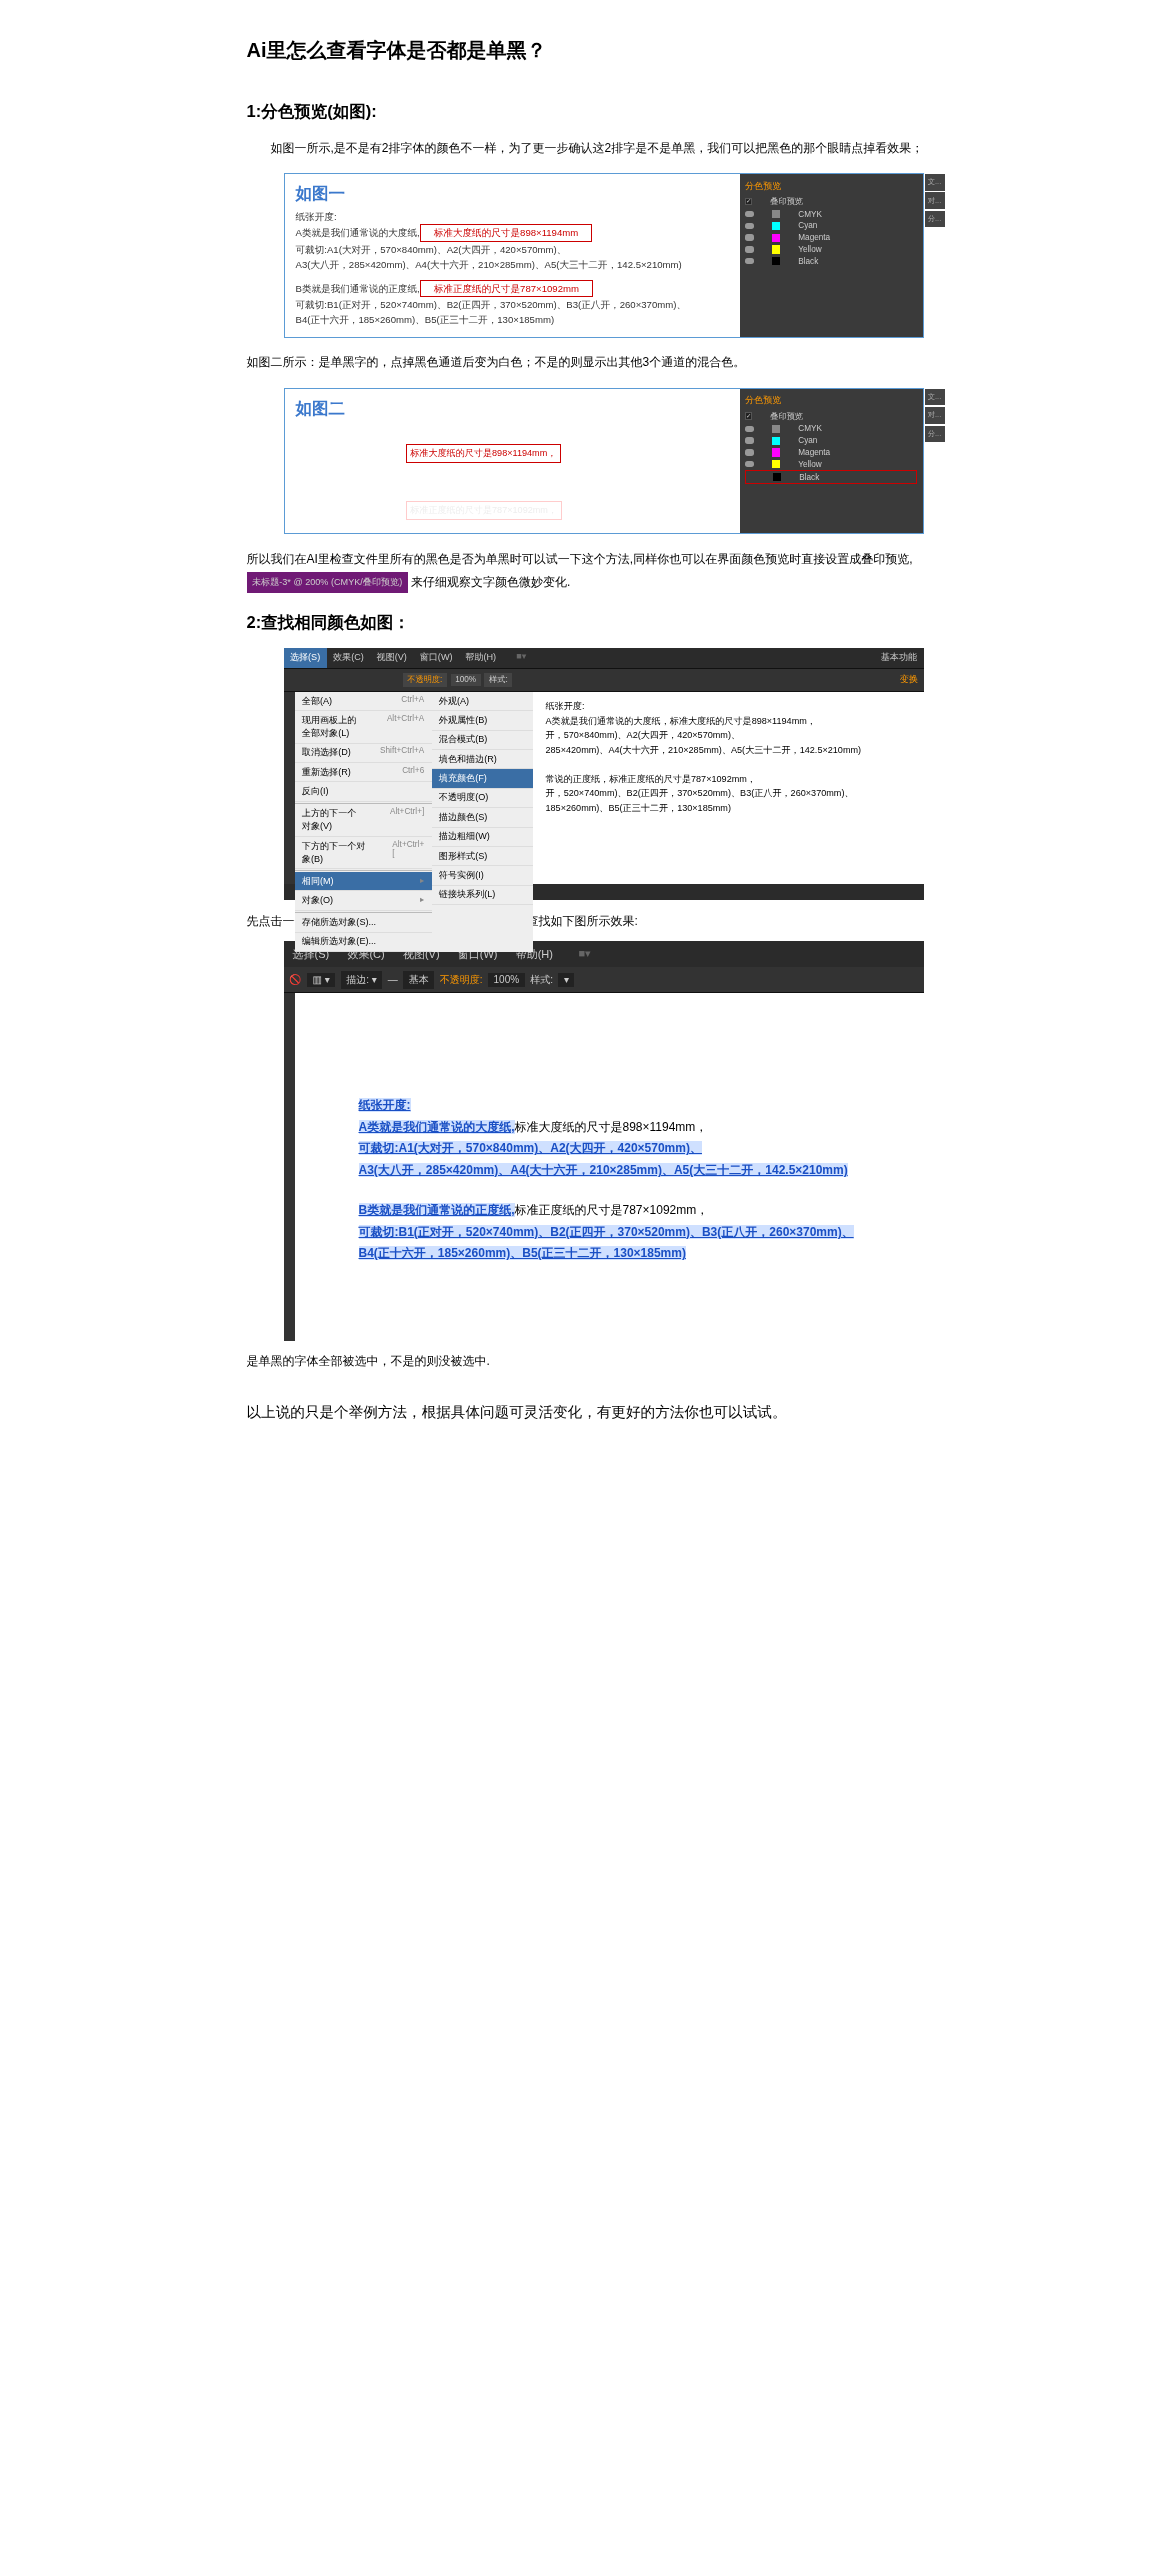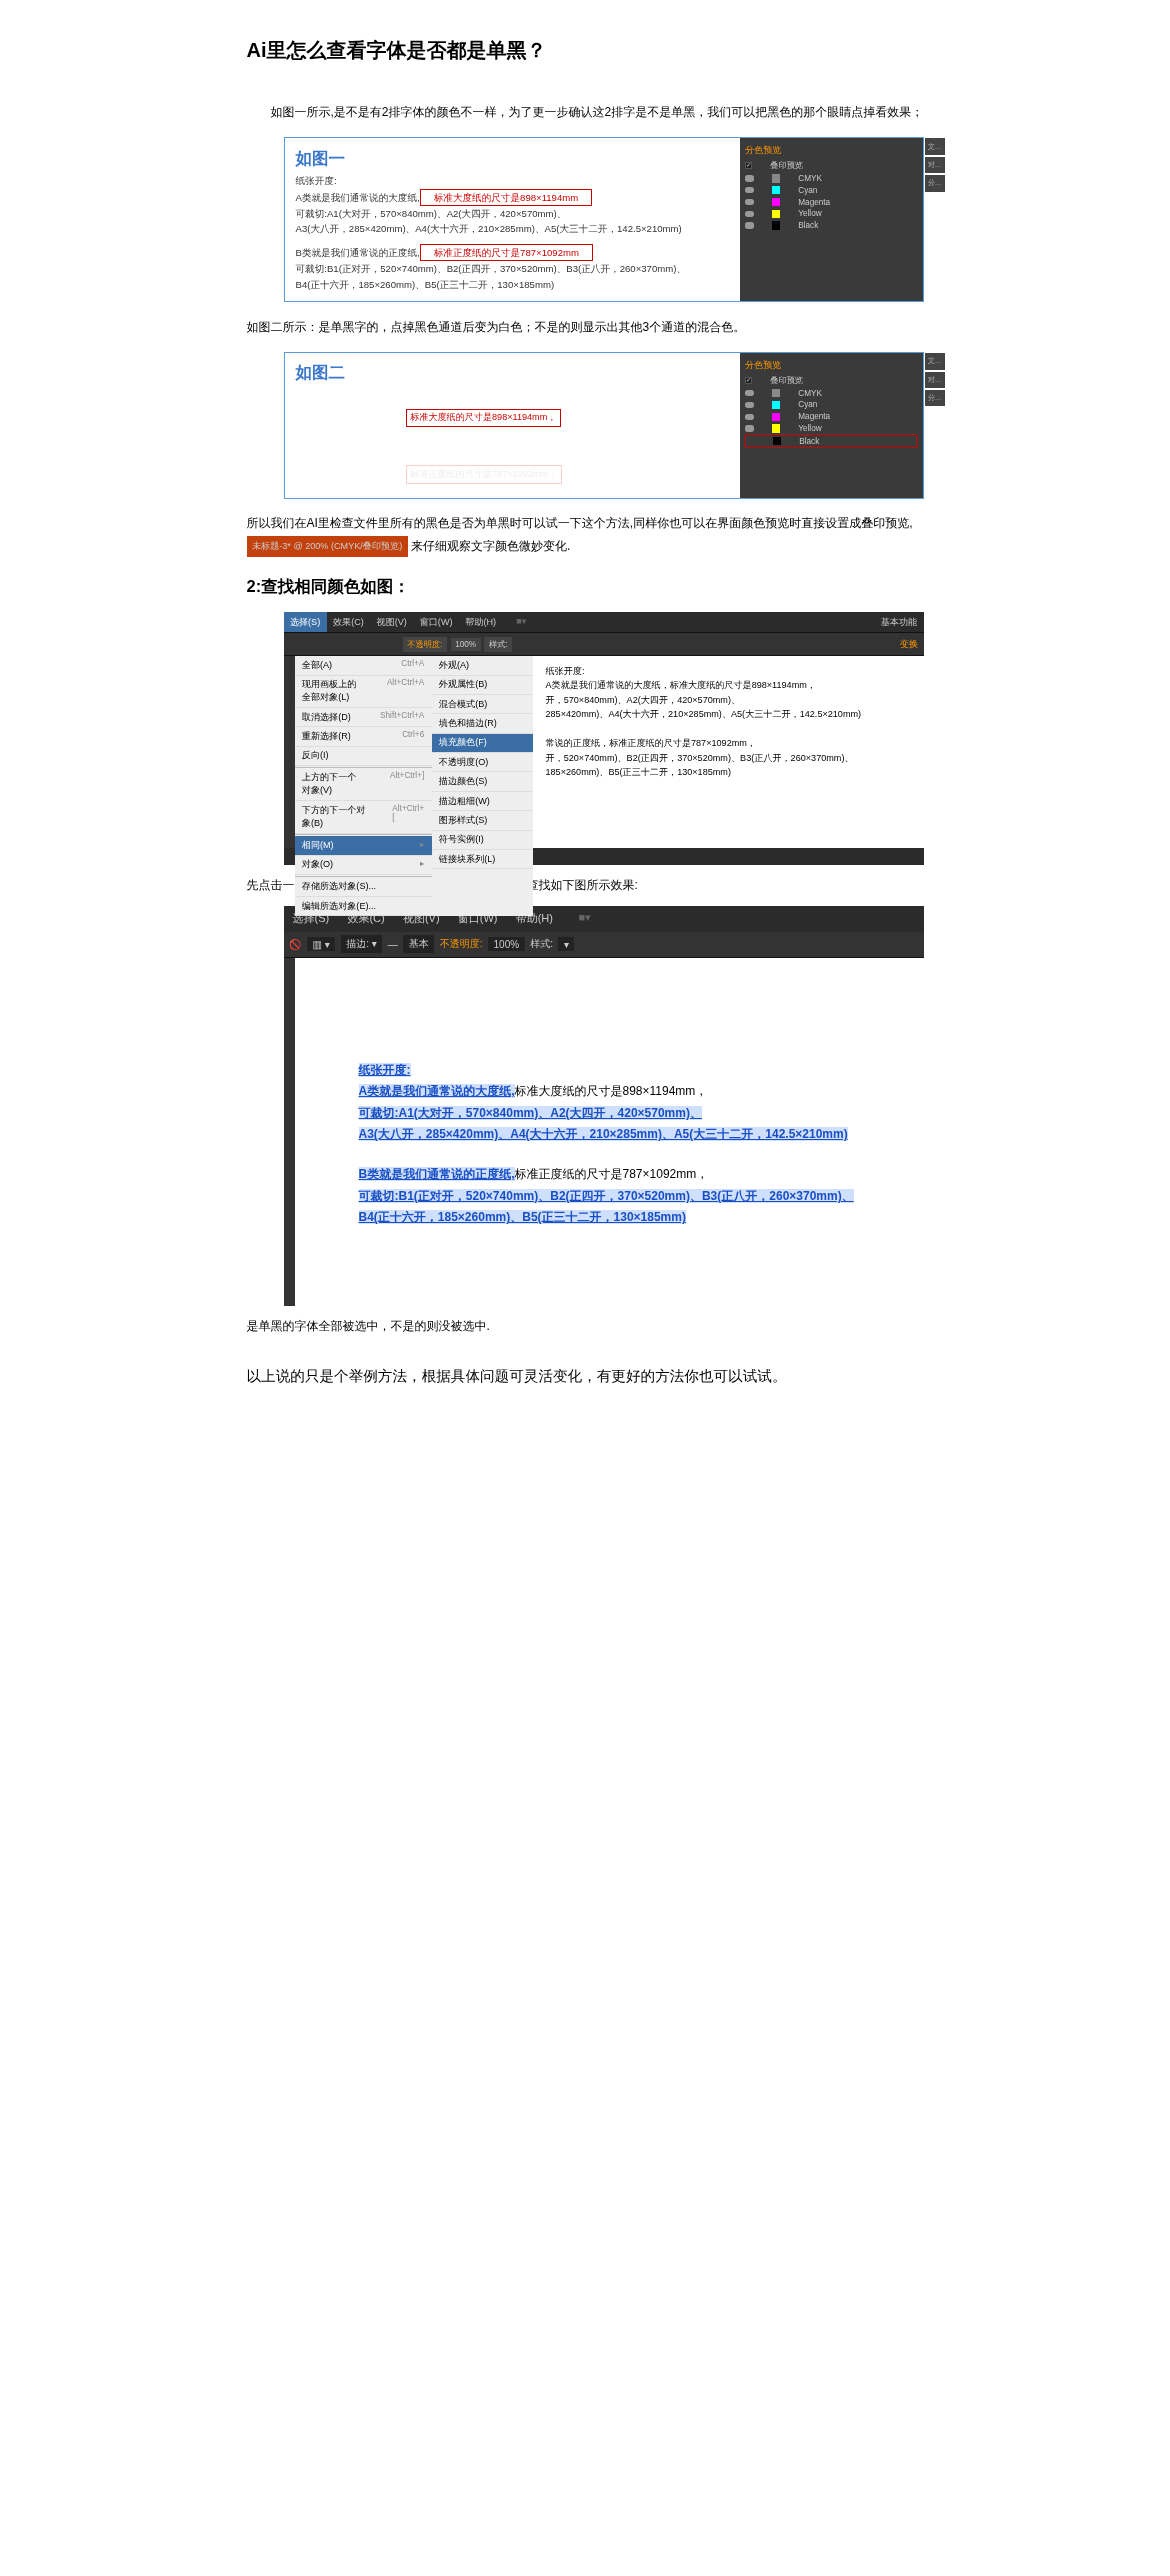--- a/index.html
+++ b/index.html
@@ -17,21 +17,21 @@
   .red-box { color: #c00; border: 0.9px solid #c00; padding: 0 13px; display: inline-block; }
   .panel-dark { background: #3a3a3a; color: #ccc; font-size: 8.2px; width: 183px; padding: 3.7px 5.5px; position: relative; }
   .panel-header { color: #f90; font-size: 9.1px; padding: 1.8px 0; }
   .chk-row { padding: 1.4px 0; display: flex; align-items: center; gap: 18px; }
   .chk { width: 7.3px; height: 7.3px; background: #222; border: 0.9px solid #555; display: inline-block; }
   .chk.on::after { content: "✓"; font-size: 6.4px; color: #ccc; position: relative; top: -2.7px; }
   .eye { width: 9.1px; height: 6.4px; background: #999; display: inline-block; border-radius: 2.7px; }
   .sw { width: 8.2px; height: 8.2px; display: inline-block; }
   .side-btns { position: absolute; right: -22px; top: 0; display: flex; flex-direction: column; gap: 1.8px; }
   .side-btn { width: 20px; height: 16.5px; background: #444; color: #aaa; font-size: 7.3px; display: flex; align-items: center; justify-content: center; }
-  .inline-img { display: inline-block; background: #c2410c; color: #ccc; font-size: 9.1px; padding: 1.8px 5.5px; vertical-align: middle; }
+  .inline-img { display: inline-block; background: #701a75; color: #ccc; font-size: 9.1px; padding: 1.8px 5.5px; vertical-align: middle; }
 
   
   .ghost-text { color: #eee; border: 0.9px solid #fcc; padding: 1.8px 3.7px; font-size: 9.1px; display: inline-block; }
   .red-text-bx { color: #c00; border: 0.9px solid #c00; padding: 1.8px 3.7px; font-size: 9.1px; display: inline-block; }
   .red-outline { border: 0.9px solid #c00; }
 
   
   .ai-shot { background: #2b2b2b; color: #ccc; font-size: 9.1px; margin: 9.1px 0 9.1px 37px; padding-bottom: 16.5px; }
   .menubar { display: flex; gap: 0; background: #2b2b2b; border-bottom: 0.9px solid #111; }
   .menubar span { padding: 3.7px 6.4px; font-size: 9.1px; }
@@ -62,20 +62,21 @@
   .shot-flex { display: flex; }
 
   .closing { font-size: 14.6px; line-height: 2.2; margin-top: 23px; }
 </style>
 </head>
 <body>
 
 <div class="page">
   <h1 class="title">Ai里怎么查看字体是否都是单黑？</h1>
 
+  <div class="section-h">1:分色预览(如图):</div>
   <p class="para indent">如图一所示,是不是有2排字体的颜色不一样，为了更一步确认这2排字是不是单黑，我们可以把黑色的那个眼睛点掉看效果；</p>
 
   <div class="fig-wrap">
     <div class="fig-box">
       <div class="fig-left">
         <div class="fig-title-blue">如图一</div>
         <div class="tiny">纸张开度:</div>
         <div class="tiny">
           <span>A类就是我们通常说的大度纸,</span><span class="red-box">标准大度纸的尺寸是898×1194mm</span>
         </div>

